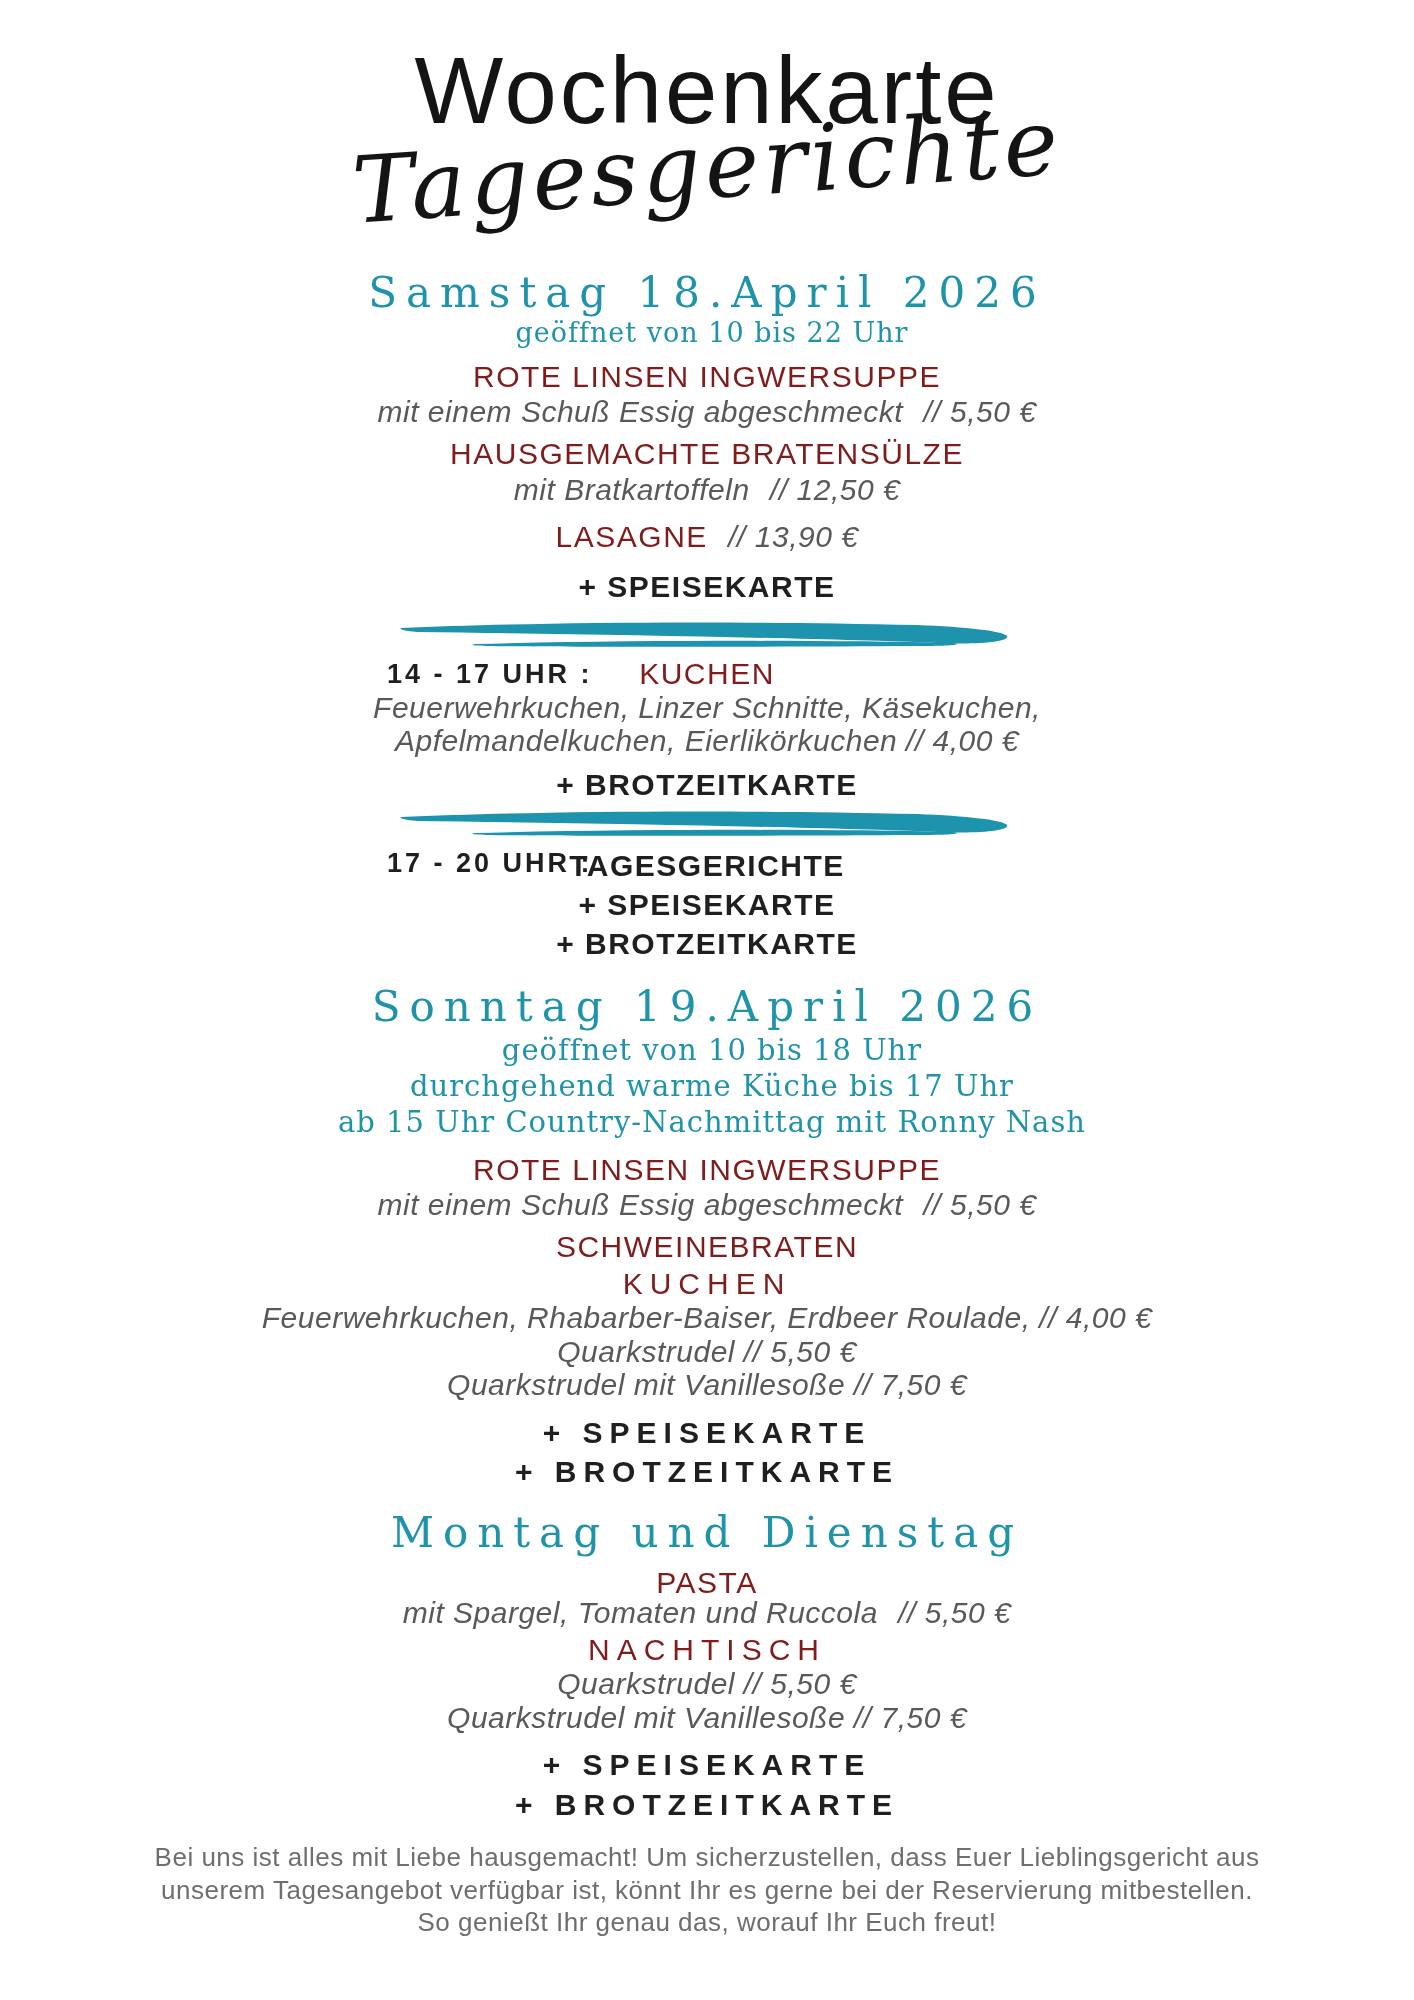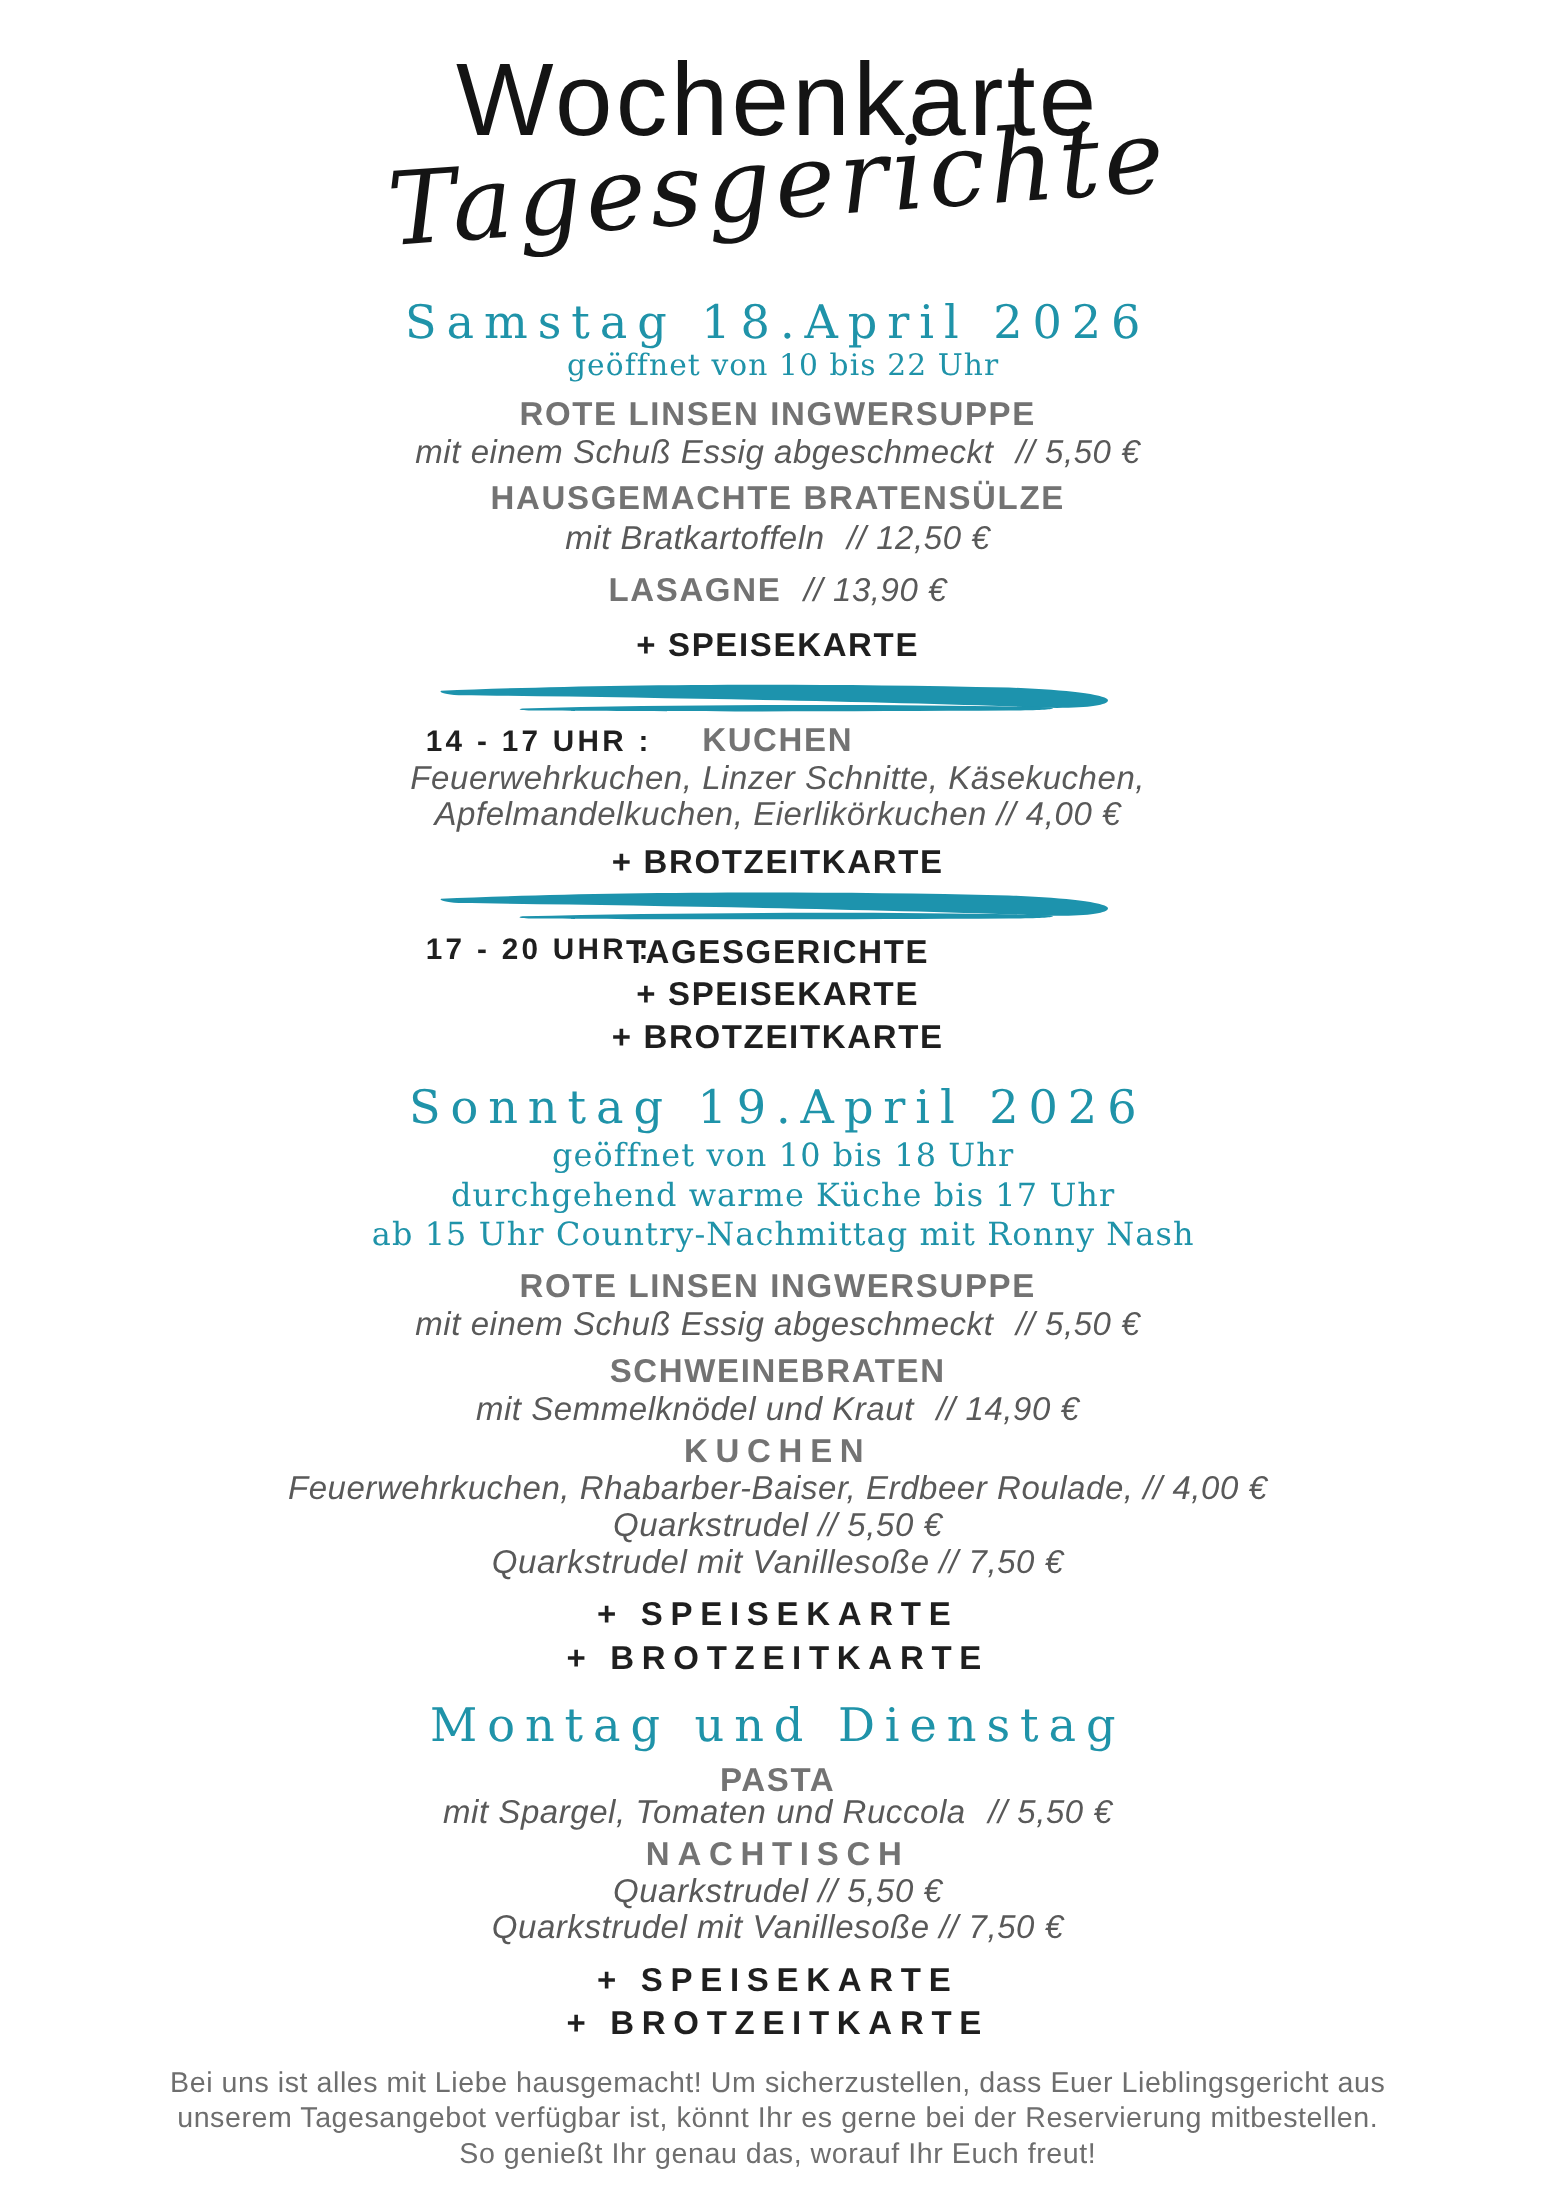--- a/index.html
+++ b/index.html
@@ -32,22 +32,22 @@
     font-family:"DejaVu Serif", serif; color:#1f93a9;
     font-size:27px; letter-spacing:1px; line-height:1.25;padding-left:10px;
   }
   .sunday-hours { margin-top:2px; }
   .day-hours-line { font-size:29px; }
 
   
   .sat-items { margin-top:10px; }
   .menu-item + .menu-item { margin-top:8px; }
   .item-name {
-    font-weight:700; font-size:30px; letter-spacing:1.5px;
-    color:#737373; line-height:1.12;text-align:center;
+    font-weight:400; font-size:30px; letter-spacing:1.5px;
+    color:#7f1d1d; line-height:1.12;text-align:center;
   }
   .item-desc-row { line-height:1.12; margin-top:2px; }
   .item-desc, .price {
     font-style:italic; font-size:30px; color:#595959; letter-spacing:0.5px;
   }
   .price { margin-left:16px; white-space:nowrap; }
   .inline-row { margin-top:14px; line-height:1.12; }
   .inline-row .item-name { display:inline-block; }
   .inline-row .price { display:inline-block; }
 
@@ -174,24 +174,20 @@
       <div class="sun-items">
         <div class="menu-item">
           <div class="item-name">ROTE LINSEN INGWERSUPPE</div>
           <div class="item-desc-row">
             <span class="item-desc">mit einem Schuß Essig abgeschmeckt</span>
             <span class="price">// 5,50 €</span>
           </div>
         </div>
         <div class="menu-item">
           <div class="item-name">SCHWEINEBRATEN</div>
-          <div class="item-desc-row">
-            <span class="item-desc">mit Semmelknödel und Kraut</span>
-            <span class="price">//  14,90 €</span>
-          </div>
         </div>
       </div>
 
       <div class="kuchen-block">
         <div class="item-name spaced">KUCHEN</div>
         <div class="cake-lines">
           <div class="cake-line">Feuerwehrkuchen, Rhabarber-Baiser, Erdbeer Roulade,  //  4,00 €</div>
           <div class="cake-line">Quarkstrudel  //  5,50 €</div>
           <div class="cake-line">Quarkstrudel mit Vanillesoße  // 7,50 €</div>
         </div>

